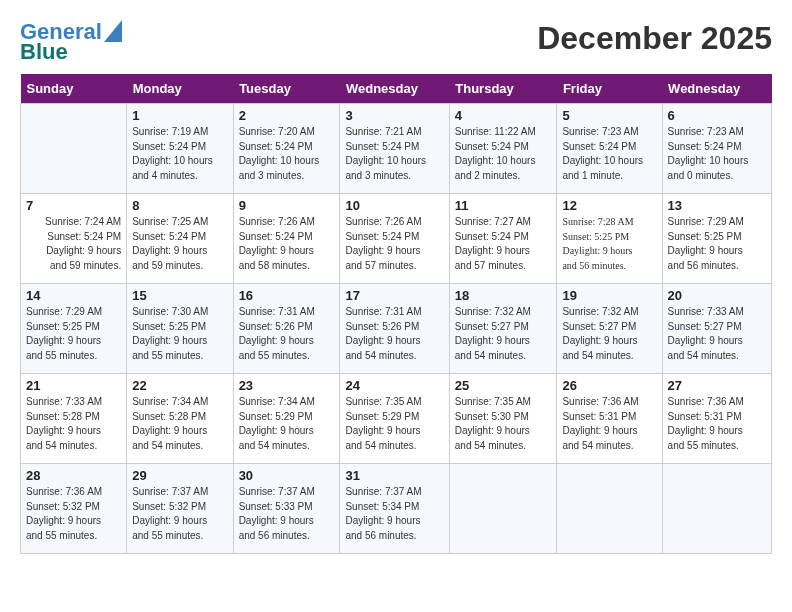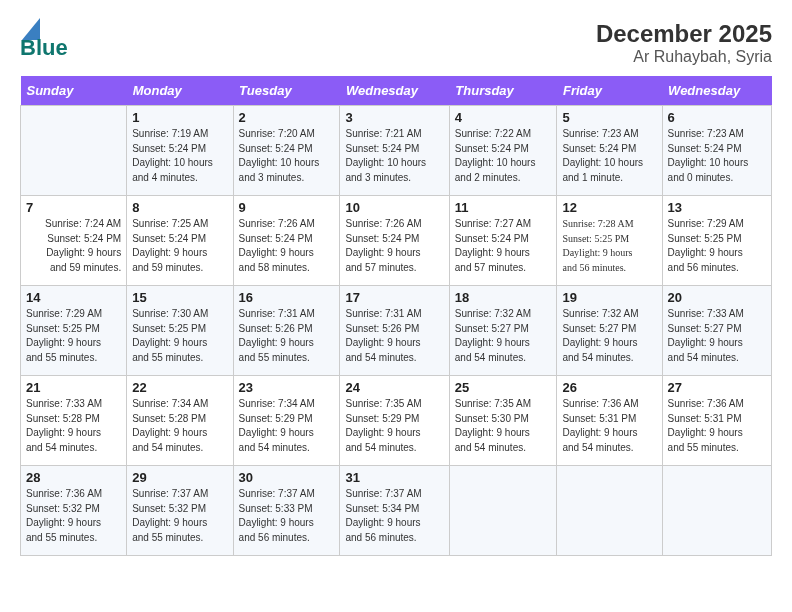--- a/index.html
+++ b/index.html
@@ -26,41 +26,40 @@
       color: #333;
       line-height: 1.1;
     }
     .logo-text span {
       color: #3a7fc1;
     }
     .title-area {
       text-align: right;
     }
     .month-title {
-      font-size: 24px;
+      font-size: 32px;
       font-weight: bold;
       color: #333;
     }
     .location {
       font-size: 16px;
       color: #555;
     }
     table {
       width: 100%;
       border-collapse: collapse;
       font-size: 11px;
     }
     thead tr th {
-      background-color: #8b5cf6;
+      background-color: #701a75;
       color: #fff;
       padding: 7px 6px;
       text-align: left;
       font-size: 13px;
       font-weight: bold;
-      font-style: italic;
     }
     tbody tr td {
       border: 1px solid #ccc;
       vertical-align: top;
       padding: 4px 5px;
       width: 113px;
       min-height: 80px;
       height: 90px;
     }
     tbody tr:nth-child(odd) td {
@@ -85,30 +84,30 @@
       background: #f5f8fc;
     }
   </style>
 </head>
 <body>
 
 <div class="header">
   <div class="logo">
     <div style="display:flex;flex-direction:column;align-items:flex-start;">
       <div style="display:flex;align-items:center;">
+        <span class="logo-text"><span>General</span></span>
         <svg width="18" height="22" viewBox="0 0 18 22" style="margin-left:2px;margin-top:-2px;">
           <polygon points="0,22 18,22 18,0" fill="#3a7fc1"></polygon>
         </svg>
       </div>
       <span class="logo-text" style="color:#0f766e;margin-top:-4px;">Blue</span>
     </div>
   </div>
   <div class="title-area">
     <div class="month-title">December 2025</div>
-    <div class="location">Ar Ruhaybah, Syria</div>
   </div>
 </div>
 
 <table>
   <thead>
     <tr id="header-row">
         <th>Sunday</th>
         <th>Monday</th>
         <th>Tuesday</th>
         <th>Wednesday</th>
@@ -136,21 +135,21 @@
         </td>
         <td>
           <span class="day-num">3</span>
           <div class="day-info" style="white-space: pre-line;">Sunrise: 7:21 AM
 Sunset: 5:24 PM
 Daylight: 10 hours
 and 3 minutes.</div>
         </td>
         <td>
           <span class="day-num">4</span>
-          <div class="day-info" style="white-space: pre-line;">Sunrise: 7:22 AM
+          <div class="day-info" style="white-space: pre-line;">Sunrise: 11:22 AM
 Sunset: 5:24 PM
 Daylight: 10 hours
 and 2 minutes.</div>
         </td>
         <td>
           <span class="day-num">5</span>
           <div class="day-info" style="white-space: pre-line;">Sunrise: 7:23 AM
 Sunset: 5:24 PM
 Daylight: 10 hours
 and 1 minute.</div>

